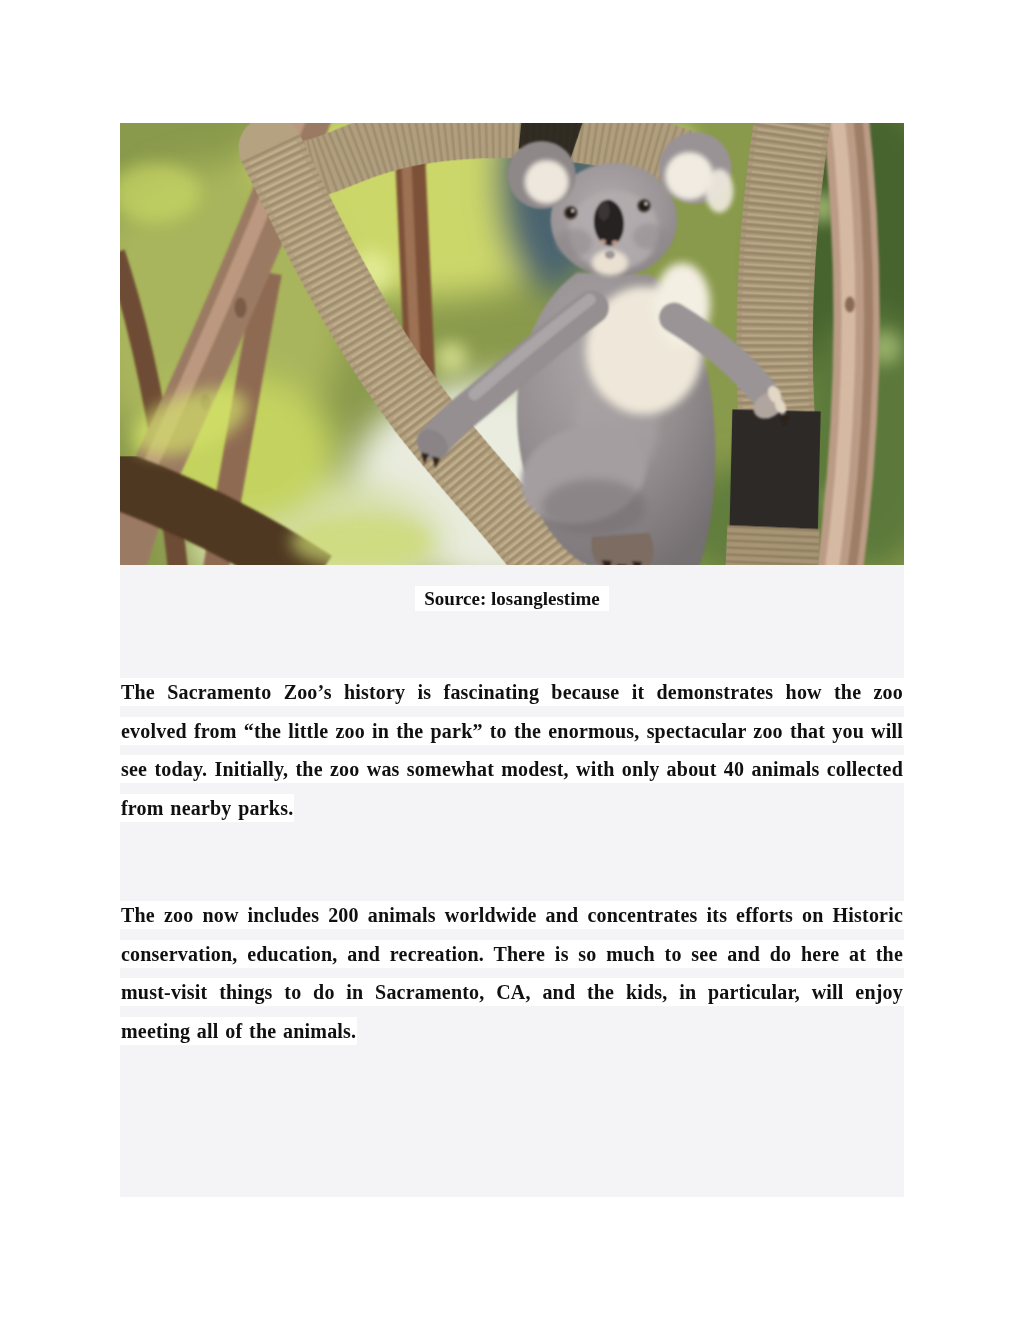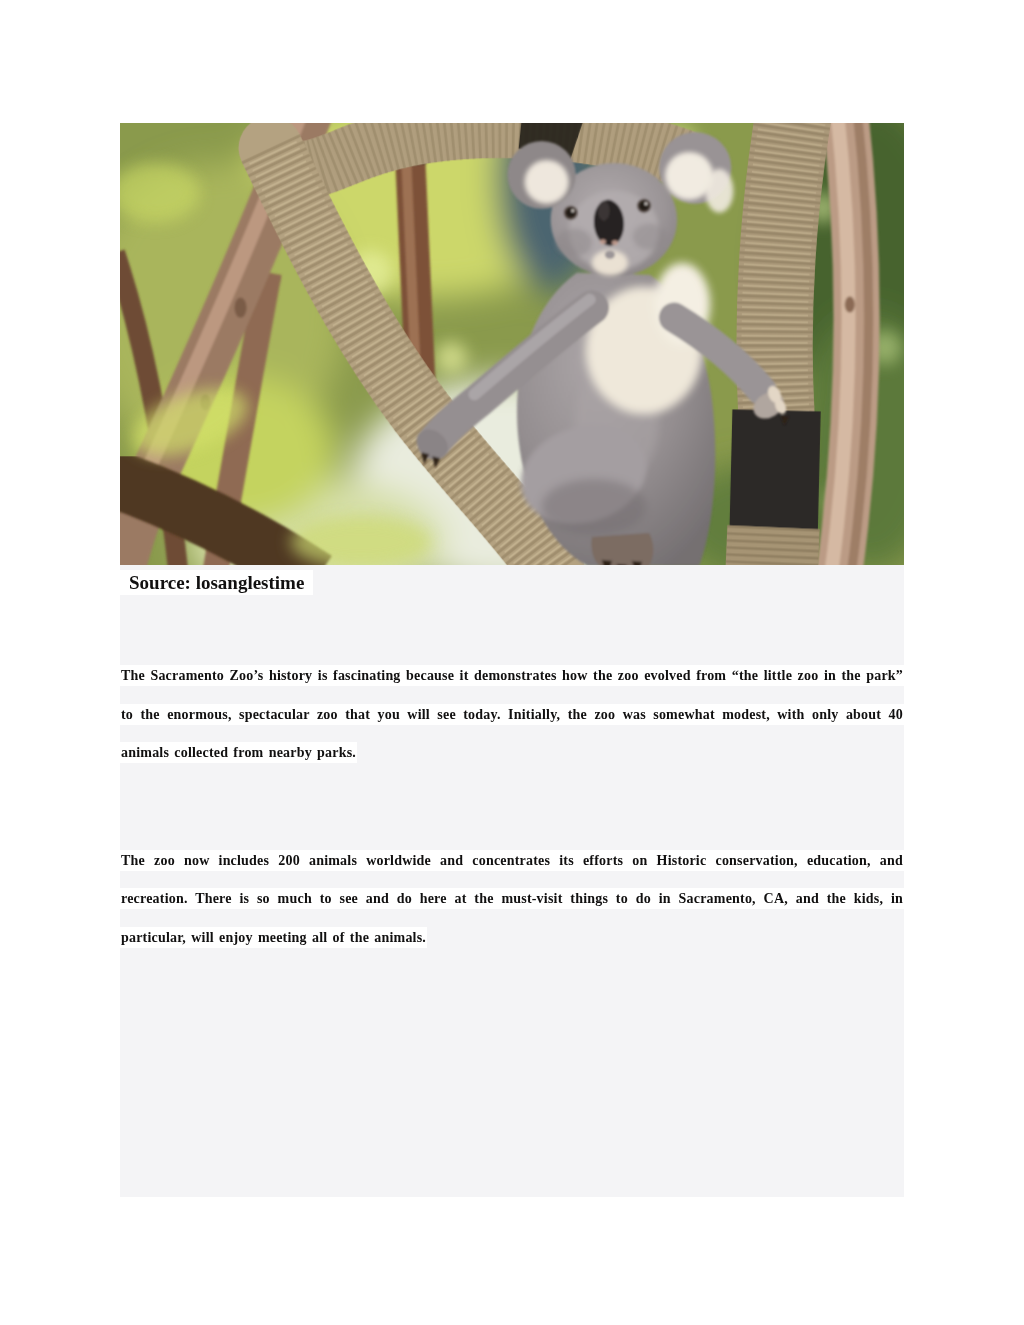--- a/index.html
+++ b/index.html
@@ -7,27 +7,27 @@
     position:relative; width:1024px; height:1325px; background:#ffffff;
     overflow:hidden; font-family:"Liberation Serif","DejaVu Serif",serif;
   }
   .content { position:absolute; left:120px; top:123px; width:784px; }
   figure.photo { margin:0; width:784px; height:442px; display:block; }
   figure.photo svg { display:block; width:784px; height:442px; }
   .panel {
     box-sizing:border-box; width:784px; height:632px;
     background:#f4f4f6; padding-top:5px;
   }
-  .caption { text-align:left; line-height:26px; margin:0; }
+  .caption { text-align:center; line-height:26px; margin:16px; }
   .caption .hl {
     font-weight:bold; font-size:19px; color:#111010;
     background:#ffffff; padding:2px 9px;
   }
   p.body-p {
-    margin:0; text-align:justify; font-weight:bold; font-size:14px;
+    margin:0; text-align:justify; font-weight:bold; font-size:20px;
     color:#111010; line-height:38.5px; letter-spacing:0.2px; word-spacing:1.5px;
   }
   p.p1 { margin-top:60px; }
   p.p2 { margin-top:69px; }
   p.body-p .hl {
     background:#ffffff; padding:3px 1px;
     -webkit-box-decoration-break:clone; box-decoration-break:clone;
   }
 </style>
 </head>

